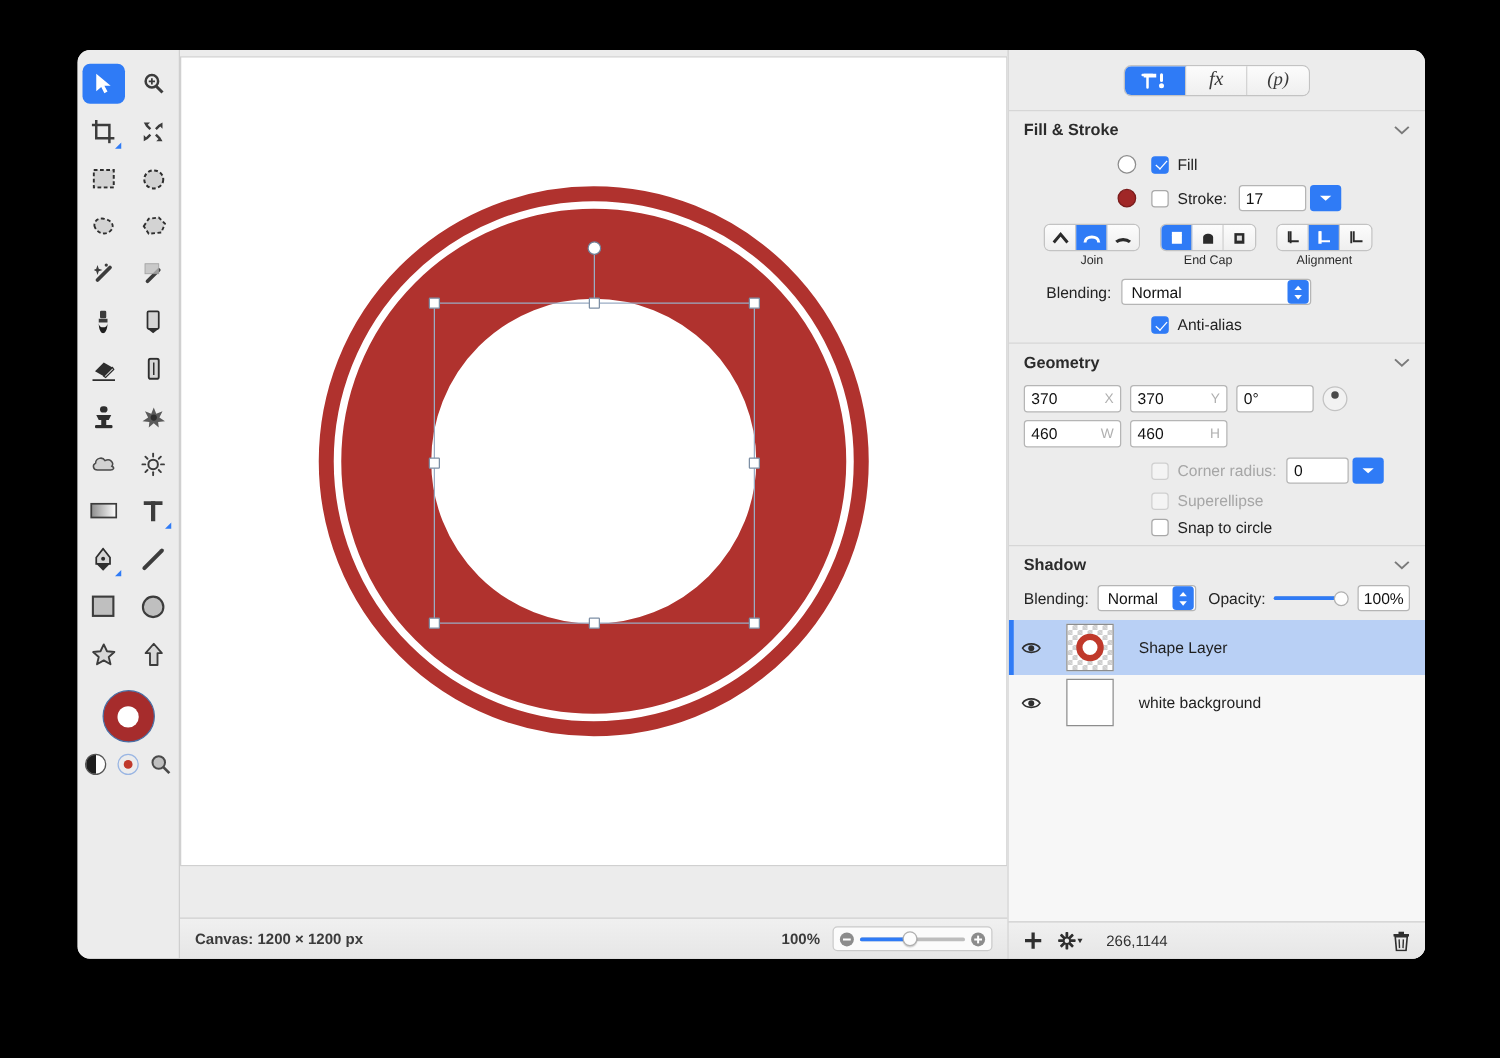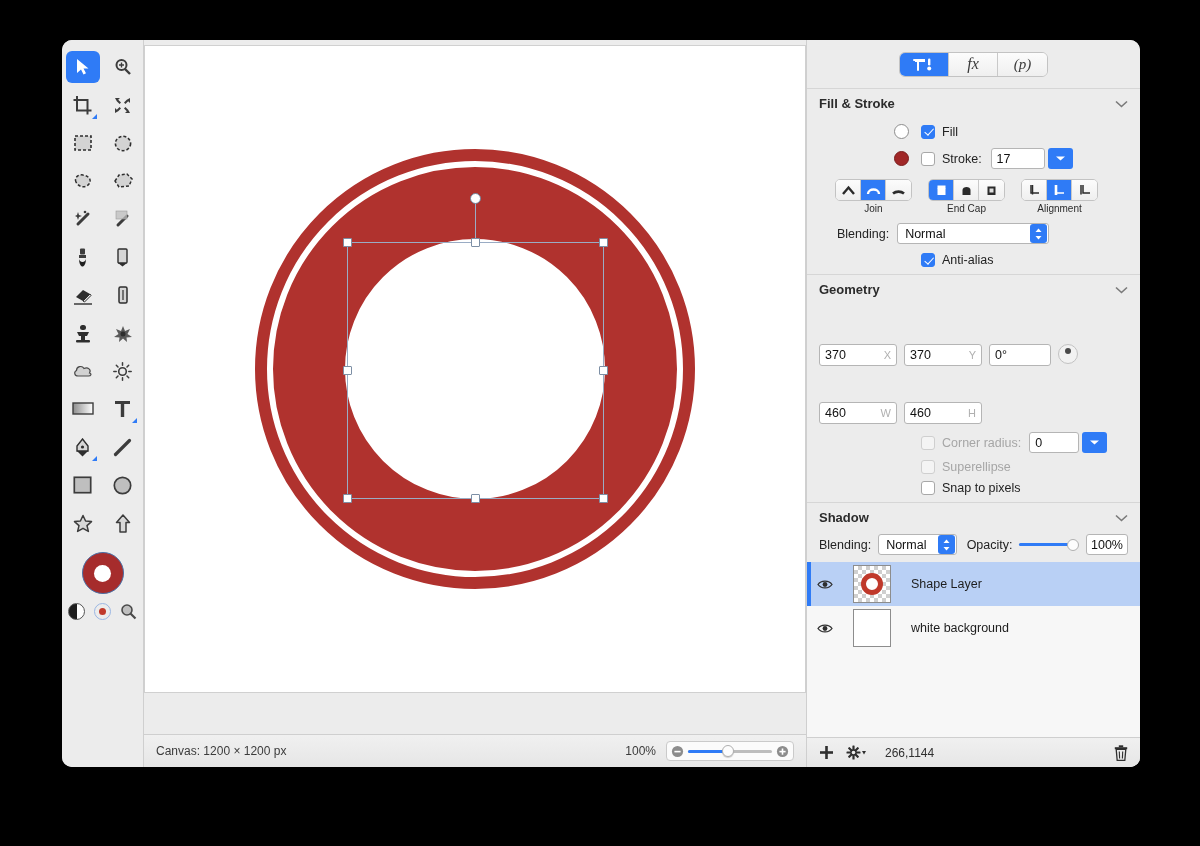--- a/index.html
+++ b/index.html
@@ -110,21 +110,21 @@
     border: 1px solid #555;
   }
   .dotring {
     width: 17px; height: 17px; border-radius: 50%;
     border: 1.5px solid #9ab6e3;
     display: flex; align-items: center; justify-content: center;
   }
   .dotring i { width: 7px; height: 7px; border-radius: 50%; background: #c0392b; display:block; }
 
   
-  .canvas-col { flex: 1; display: flex; flex-direction: column; min-width: 0; background: #ececec; }
+  .canvas-col { flex: 1; display: flex; flex-direction: column; min-width: 0; background: #ececec; font-weight: bold; }
   .canvas-wrap {
     flex: 1;
     padding: 5px 0 0 0;
     display: flex; justify-content: center;
     min-height: 0;
   }
   .canvas {
     width: 662px; height: 648px;
     background: #fff;
     border: 1px solid #d0d0d0;
@@ -313,21 +313,21 @@
     background: #f2f2f2; border: 1px solid #c2c2c2;
     position: relative;
   }
   .rot-knob::after {
     content: ""; position: absolute;
     left: 50%; top: 3px; transform: translateX(-50%);
     width: 6px; height: 6px; border-radius: 50%; background: #4a4a4a;
   }
 
   .geom-grid { padding: 4px 12px 0 12px; }
-  .geom-row { display: flex; align-items: flex-start; gap: 7px; margin-bottom: 6px; margin-top: 36px; }
+  .geom-row { display: flex; align-items: center; gap: 7px; margin-bottom: 6px; }
   .geom-field {
     width: 78px; height: 22px;
     background: #fff; border: 1px solid #b5b5b5; border-radius: 3px;
     display: flex; align-items: center; padding: 0 5px;
     font-size: 12.5px; color: #111;
   }
   .geom-field .unit { margin-left: auto; font-size: 11px; color: #b0b0b0; }
   .geom-field.narrow { width: 62px; }
 
   .opac-track { width: 72px; height: 3px; background: #c4c4c4; border-radius: 2px; position: relative; }
@@ -843,21 +843,21 @@
 
       <div class="row" style="padding-top:5px;text-align:center;">
         <div style="width:102px;"></div>
         <div class="cbox dim"></div>
         <span class="dim-text" style="margin-left:7px;">Superellipse</span>
       </div>
 
       <div class="row" style="padding-top:5px; padding-bottom:7px;">
         <div style="width:102px;"></div>
         <div class="cbox"></div>
-        <span style="margin-left:7px;">Snap to pixels</span>
+        <span style="margin-left:7px;">Snap to circle</span>
       </div>
 
       <div class="section-head">
         <span>Shadow</span>
         <span class="chev">
           <svg width="13" height="8" viewBox="0 0 13 8">
               <path d="M1 1.5 L6.5 6.5 L12 1.5" fill="none" stroke="#7a7a7a" stroke-width="1.6"></path>
             </svg>
         </span>
       </div>

